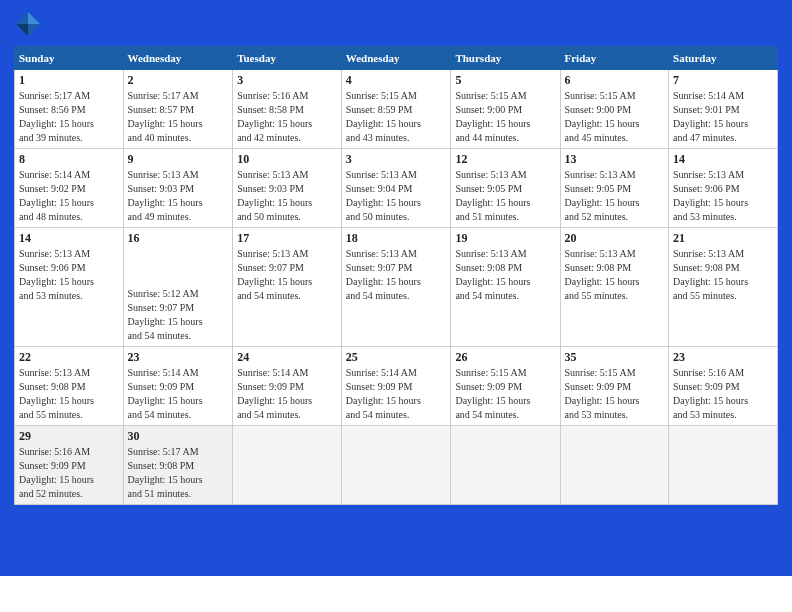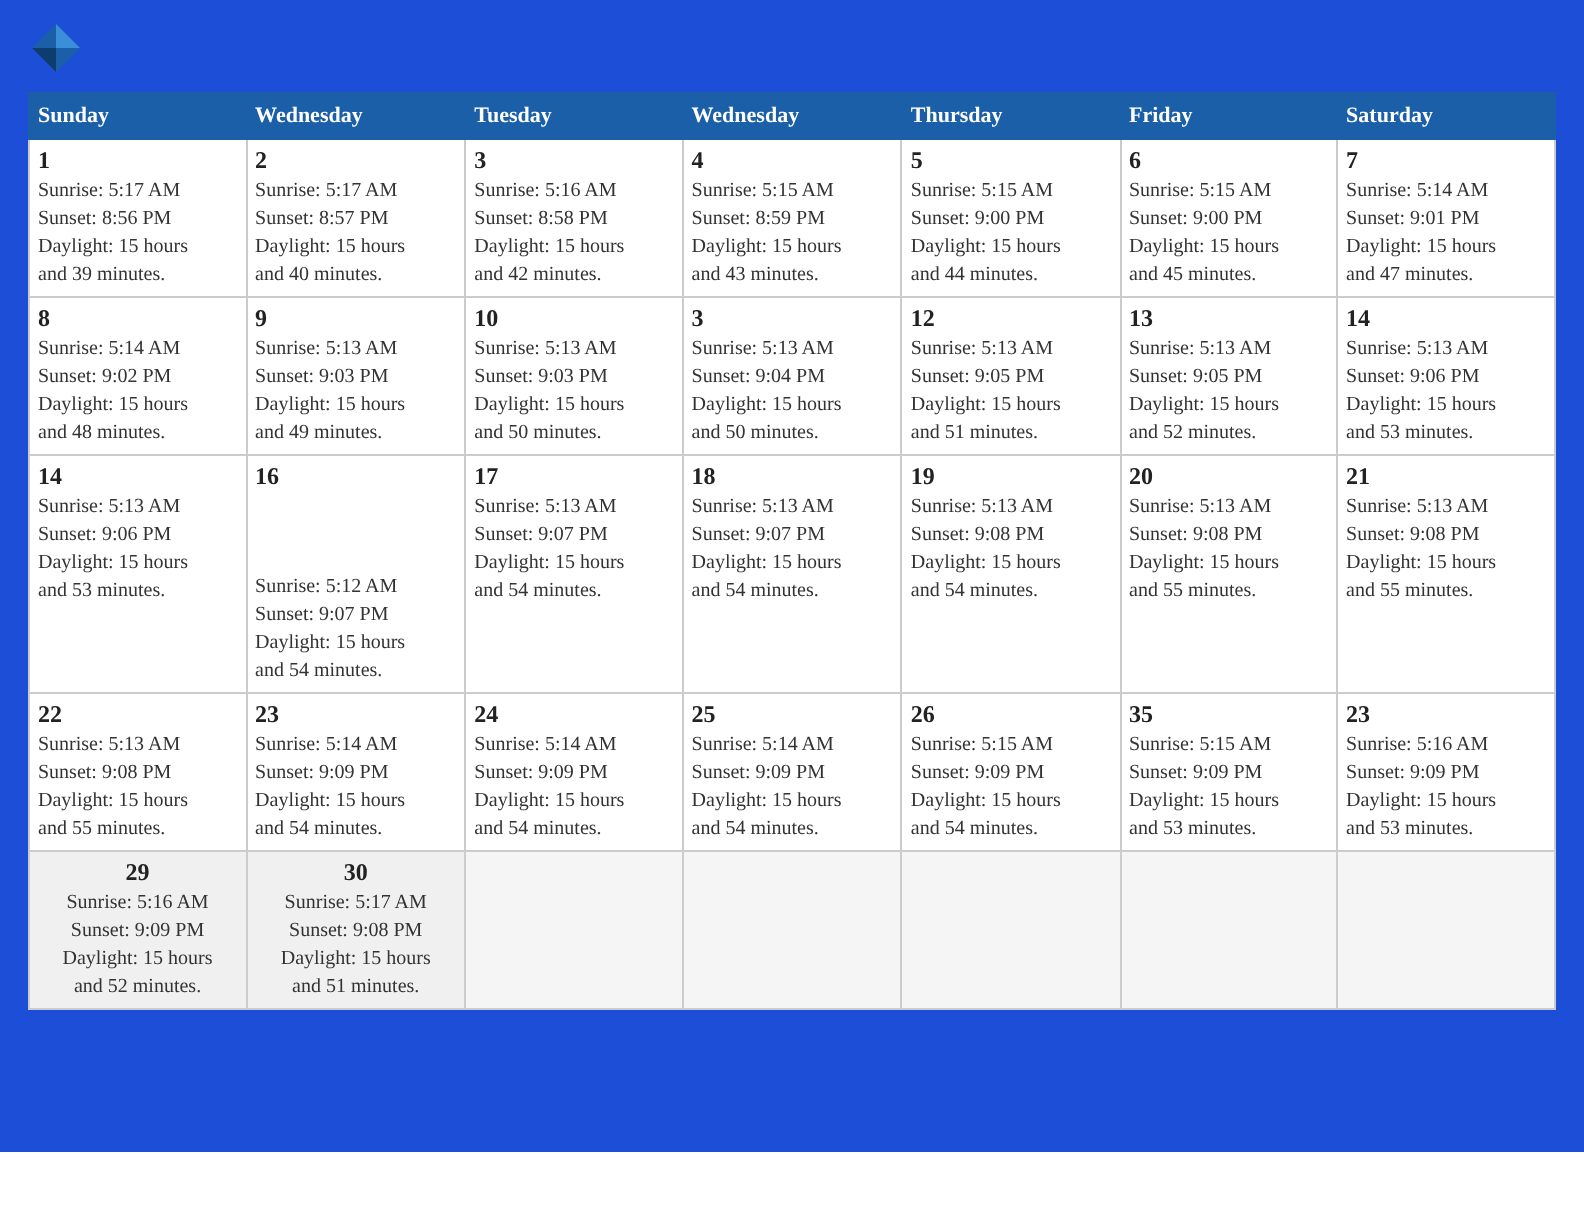--- a/index.html
+++ b/index.html
@@ -94,21 +94,20 @@
     .day-info {
       color: #333;
       font-size: 10px;
       line-height: 1.4;
     }
     .empty {
       background: #f5f5f5 !important;
     }
     .last-row td {
       background: #f0f0f0;
-      text-align: center;
     }
   </style>
 </head>
 <body>
 
 <div class="page">
   <div class="header">
     <div class="logo">
       <svg class="logo-icon" viewBox="0 0 28 28">
         <polygon points="14,2 26,14 14,26 2,14" fill="#1a5fa8"></polygon>

